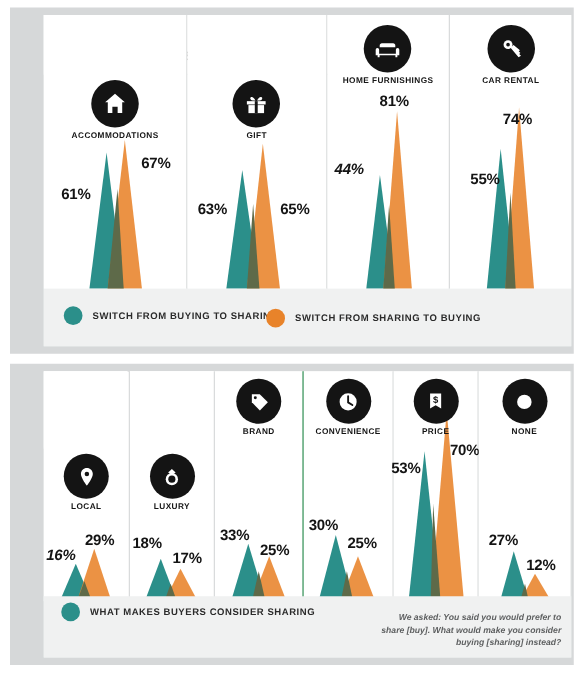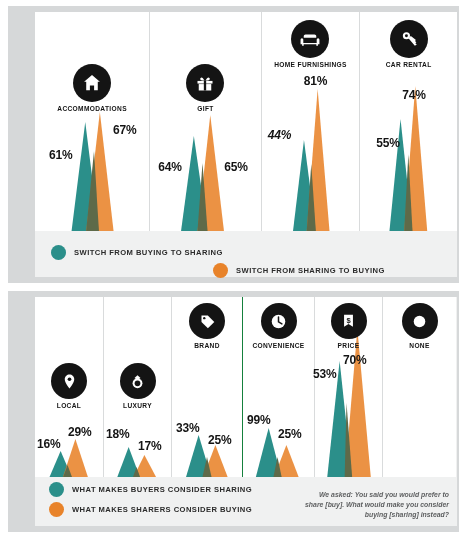--- a/index.html
+++ b/index.html
@@ -122,21 +122,21 @@
             <div class="col-label">GIFT</div>
           </div>
           <div class="plot" style="top:76px;bottom:0;">
             <div class="spikes">
               <svg viewBox="0 0 121 143" preserveAspectRatio="none">
                 <polygon points="48,48 34,143 63,143" fill="#2b8f8a"></polygon>
                 <polygon points="66,27 52,143 81,143" fill="#e8832a" fill-opacity="0.88"></polygon>
                 <polygon points="57.5,75 52,143 63,143" fill="#5e6a49"></polygon>
               </svg>
             </div>
-            <div class="val" style="left:8px;top:72px;">64%</div>
+            <div class="val" style="left:8px;top:72px;">63%</div>
             <div class="val" style="left:74px;top:40px;margin-top:32px;">65%</div>
           </div>
         </div>
 
         <div class="col" style="width:107px;border-right:1px solid #d9dbdc;">
           <div class="col-head" style="top:8px;">
             <div class="icon-circle">
               <svg width="22" height="22" viewBox="0 0 24 24">
                 <g fill="#fff">
                   <path d="M5.2 9.2c0-1.2.8-2 1.9-2h9.8c1.1 0 1.9.8 1.9 2v1.4H5.2z"></path>
@@ -187,21 +187,21 @@
           </div>
         </div>
 
       </div>
 
       <div class="legend" style="height:46px;">
         <div class="legend-row" style="position:absolute;left:16px;top:14px;">
           <span class="dot" style="background:#2b8f8a;"></span>
           <span class="legend-txt">SWITCH FROM BUYING TO SHARING</span>
         </div>
-        <div class="legend-row" style="position:absolute;left:178px;top:32px;">
+        <div class="legend-row" style="position:absolute;left:178px;top:16px;">
           <span class="dot" style="background:#e8832a;"></span>
           <span class="legend-txt">SWITCH FROM SHARING TO BUYING</span>
         </div>
       </div>
 
     </div>
   </div>
 
   <div class="panel" id="panel-bottom">
     <div class="panel-inner">
@@ -223,21 +223,21 @@
             <div class="col-label">LOCAL</div>
           </div>
           <div class="plot" style="top:112px;bottom:0;">
             <div class="spikes">
               <svg viewBox="0 0 69 72" preserveAspectRatio="none">
                 <polygon points="26,42 13,72 39,72" fill="#2b8f8a"></polygon>
                 <polygon points="41,30 27,72 55,72" fill="#e8832a" fill-opacity="0.88"></polygon>
                 <polygon points="33,56 27,72 39,72" fill="#5e6a49"></polygon>
               </svg>
             </div>
-            <div class="val" style="left:2px;top:28px;">16%</div>
+            <div class="val" style="left:2px;top:28px;font-style:italic;">16%</div>
             <div class="val" style="left:33px;top:16px;">29%</div>
           </div>
         </div>
 
         <div class="col" style="width:68px;border-right:1px solid #d9dbdc;">
           <div class="col-head" style="top:66px;">
             <div class="icon-circle" style="width:36px;height:36px;">
               <svg width="19" height="19" viewBox="0 0 24 24">
                 <g fill="#fff">
                   <circle cx="12" cy="14.3" r="6.2"></circle>
@@ -295,21 +295,21 @@
             <div class="col-label">CONVENIENCE</div>
           </div>
           <div class="plot" style="top:50px;bottom:0;">
             <div class="spikes">
               <svg viewBox="0 0 72 134" preserveAspectRatio="none">
                 <polygon points="26,81 12,134 40,134" fill="#2b8f8a"></polygon>
                 <polygon points="44,98 30,134 58,134" fill="#e8832a" fill-opacity="0.88"></polygon>
                 <polygon points="35,110 30,134 40,134" fill="#5e6a49"></polygon>
               </svg>
             </div>
-            <div class="val" style="left:4px;top:66px;">99%</div>
+            <div class="val" style="left:4px;top:66px;">30%</div>
             <div class="val" style="left:35px;top:80px;">25%</div>
           </div>
         </div>
 
         <div class="col" style="width:68px;border-right:1px solid #d9dbdc;">
           <div class="col-head" style="top:6px;z-index:3;">
             <div class="icon-circle" style="width:36px;height:36px;">
               <svg width="19" height="19" viewBox="0 0 24 24">
                 <path fill="#fff" d="M6.4 3.6h11.2v15.1L12 15.3l-5.6 3.4z"></path>
                 <text x="12" y="13.4" font-family="Liberation Sans, sans-serif" font-size="9.6" font-weight="700" fill="#141414" text-anchor="middle">$</text>
@@ -319,45 +319,52 @@
           </div>
           <div class="plot" style="top:28px;bottom:0;">
             <div class="spikes">
               <svg viewBox="0 0 68 156" preserveAspectRatio="none">
                 <polygon points="25,36 12,156 38,156" fill="#2b8f8a"></polygon>
                 <polygon points="43,4 30,156 57,156" fill="#e8832a" fill-opacity="0.88"></polygon>
                 <polygon points="32,78 30,156 38,156" fill="#5e6a49"></polygon>
               </svg>
             </div>
             <div class="val" style="left:-2px;top:42px;">53%</div>
-            <div class="val" style="left:28px;top:28px;">70%</div>
+            <div class="val" style="left:45px;top:28px;">70%</div>
           </div>
         </div>
 
         <div class="col" style="width:73px;">
           <div class="col-head" style="top:6px;">
             <div class="icon-circle" style="width:36px;height:36px;">
               <svg width="19" height="19" viewBox="0 0 24 24">
                 <circle cx="12" cy="12" r="7.3" fill="#fff"></circle>
               </svg>
             </div>
             <div class="col-label">NONE</div>
+          </div>
+          <div class="plot" style="top:50px;bottom:0;">
+            <div class="spikes">
+              <svg viewBox="0 0 73 134" preserveAspectRatio="none">
+                <polygon points="28,94 17,134 40,134" fill="#2b8f8a"></polygon>
+                <polygon points="45,112 33,134 58,134" fill="#e8832a" fill-opacity="0.88"></polygon>
+                <polygon points="37,120 33,134 40,134" fill="#5e6a49"></polygon>
+              </svg>
+            </div>
+            <div class="val" style="left:8px;top:78px;">27%</div>
+            <div class="val" style="left:38px;top:98px;">12%</div>
           </div>
         </div>
 
       </div>
 
       <div class="legend" style="height:49px;">
         <div class="legend-row" style="position:absolute;left:14px;top:5px;">
           <span class="dot" style="background:#2b8f8a;"></span>
           <span class="legend-txt">WHAT MAKES BUYERS CONSIDER SHARING</span>
         </div>
-        <div class="legend-row" style="position:absolute;left:14px;top:25px;">
-          <span class="dot" style="background:#e8832a;"></span>
-          <span class="legend-txt">WHAT MAKES SHARERS CONSIDER BUYING</span>
-        </div>
         <div class="note">We asked: You said you would prefer to share [buy]. What would make you consider buying [sharing] instead?</div>
       </div>
 
     </div>
   </div>
 
 </div>
 
 </body></html>

